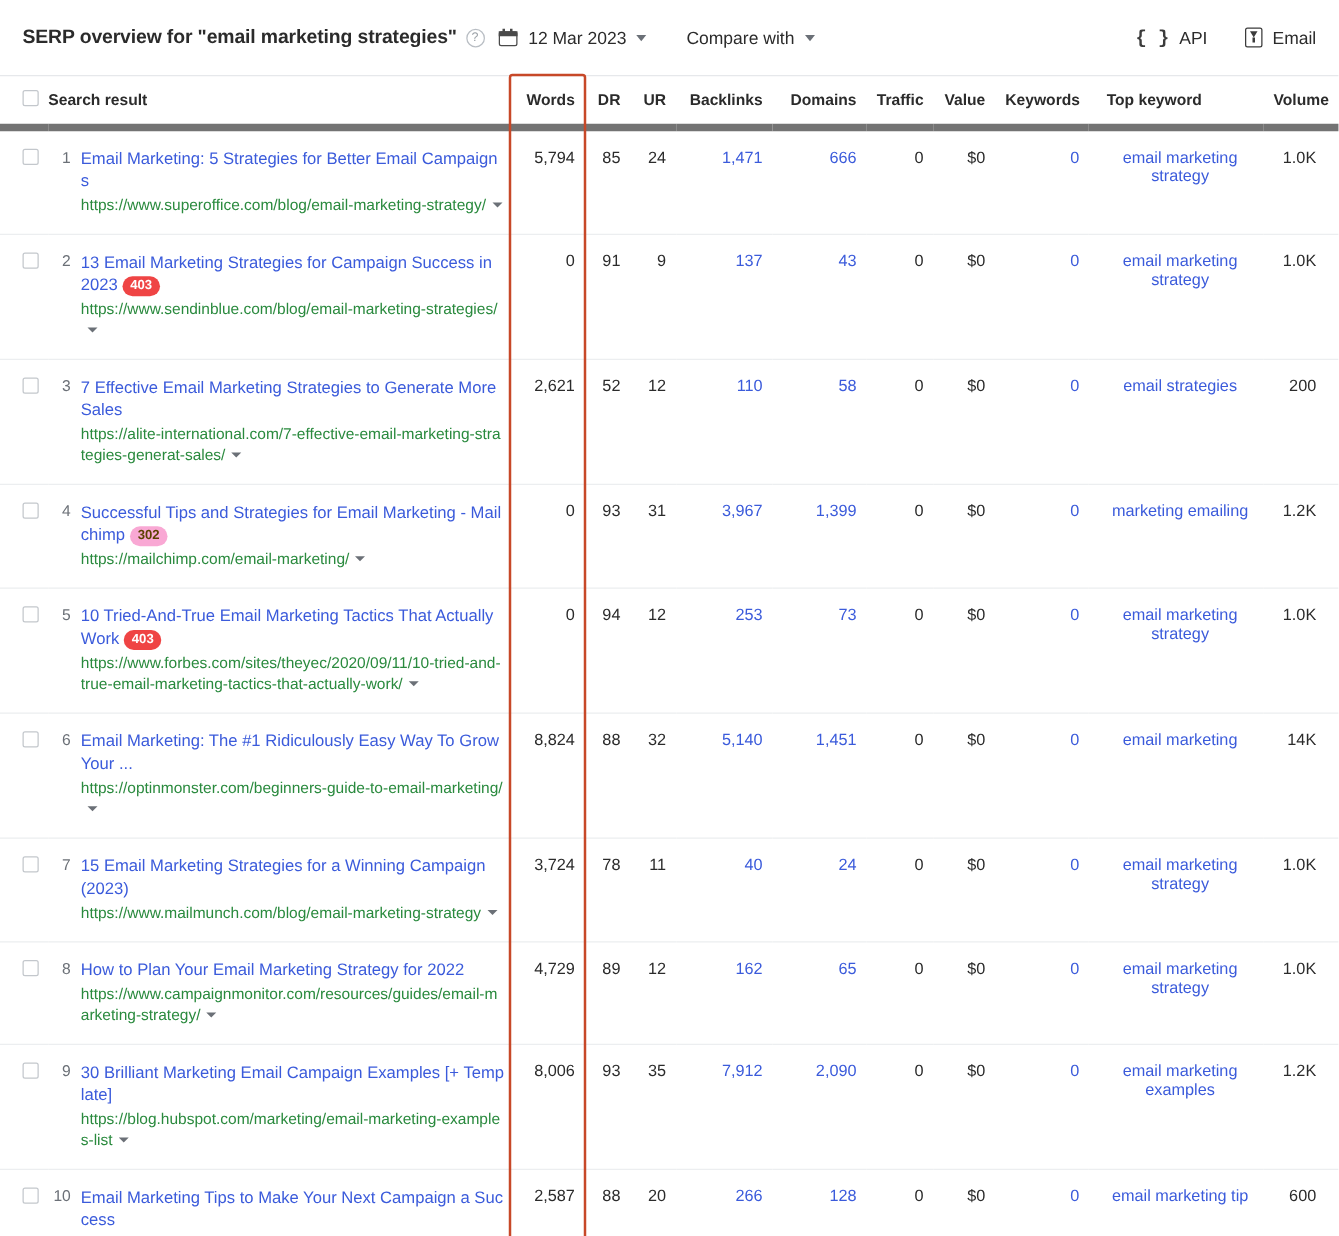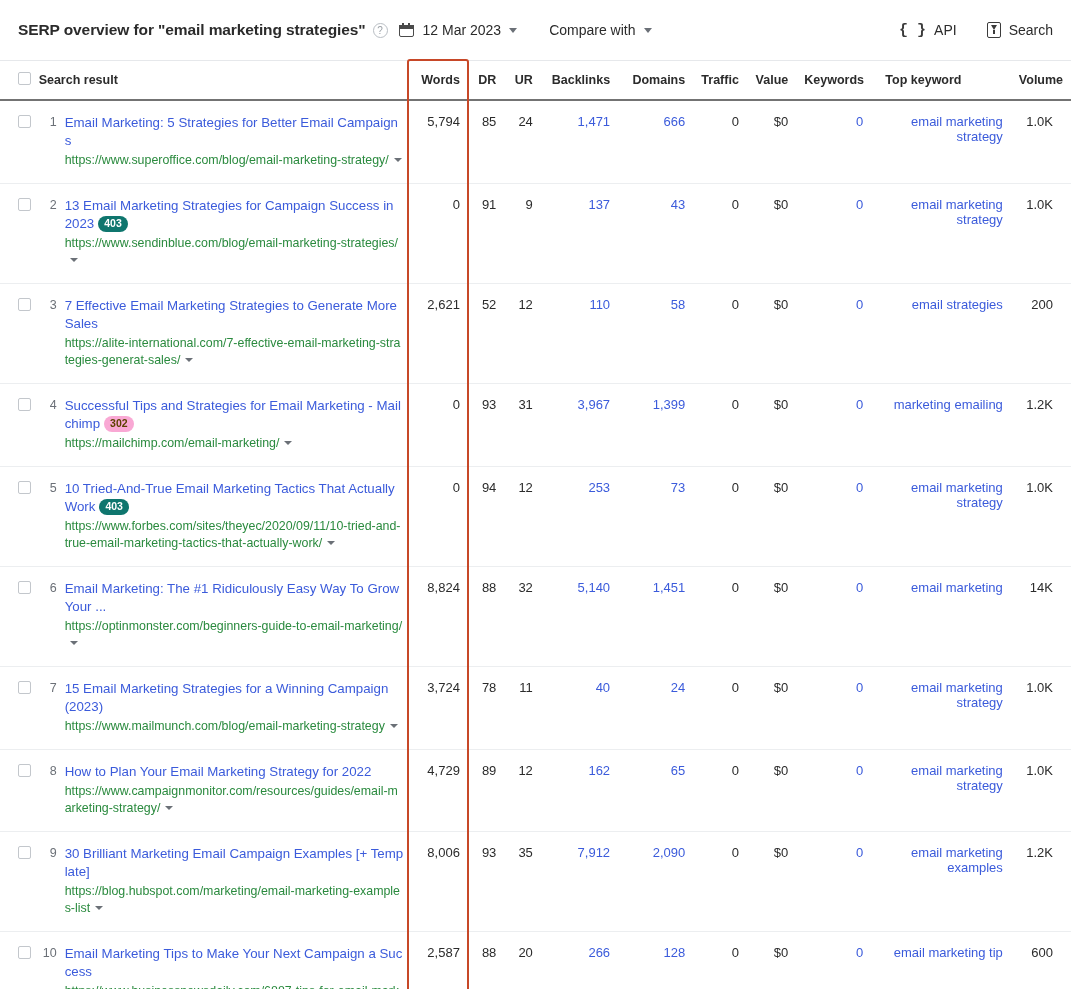--- a/index.html
+++ b/index.html
@@ -136,21 +136,21 @@
   table {
     width: 100%;
     border-collapse: collapse;
     table-layout: fixed;
   }
   thead th {
     font-size: 12.5px;
     font-weight: bold;
     color: #2b2b2b;
     padding: 10px 8px 11px 8px;
-    border-bottom: 2px solid #737373;
+    border-bottom: 6px solid #737373;
     text-align: right;
     white-space: nowrap;
     vertical-align: middle;
   }
   th.c-check { width: 36px; text-align: left; padding-left: 18px; }
   th.c-result { text-align: left; width: 344px; padding-left: 0; }
   th.c-words { width: 56px; }
   th.c-dr { width: 34px; }
   th.c-ur { width: 34px; }
   th.c-backlinks { width: 72px; }
@@ -164,21 +164,21 @@
   tbody td {
     border-bottom: 1px solid #eceef0;
     font-size: 13px;
     color: #2b2b2b;
     padding: 13px 8px 14px 8px;
     text-align: right;
     vertical-align: top;
   }
   td.c-check { padding-left: 18px; text-align: left; }
   td.c-result { text-align: left; padding-left: 0; padding-right: 4px; }
-  td.c-topkw { text-align: right; padding-left: 14px; }
+  td.c-topkw { text-align: center; padding-left: 14px; }
   td.c-volume { padding-right: 18px; }
 
   .cb {
     width: 13px; height: 13px;
     border: 1px solid #c3c7cc;
     border-radius: 2px;
     background: #fff;
     display: inline-block;
     cursor: pointer;
     margin-top: 1px;
@@ -207,21 +207,21 @@
     display: inline-block;
     font-size: 10.5px;
     font-weight: bold;
     color: #fff;
     border-radius: 9px;
     padding: 1px 6px 2px 6px;
     margin-left: 4px;
     vertical-align: 1px;
     line-height: 13px;
   }
-  .badge.e403 { background: #0f766e; }
+  .badge.e403 { background: #ef4444; }
   .badge.e302 { background: #f9a8d4; color: #5c4200; }
   .res-url {
     color: #2a8a3e;
     font-size: 12.4px;
     line-height: 17px;
     margin-top: 2px;
     word-break: break-all;
   }
   .url-caret {
     display: inline-block;
@@ -272,21 +272,21 @@
       <div class="hdr-btn">
         <span class="api-icon">{ }</span>
         <span>API</span>
       </div>
       <div class="hdr-btn">
         <span class="export-icon">
           <span class="doc"></span>
             <span class="arrow"></span>
             <span class="stem"></span>
         </span>
-        <span>Search</span>
+        <span>Email</span>
       </div>
     </div>
   </div>
 
   <table>
     <thead>
       <tr>
         <th class="c-check">
           <span class="cb"></span>
         </th>

